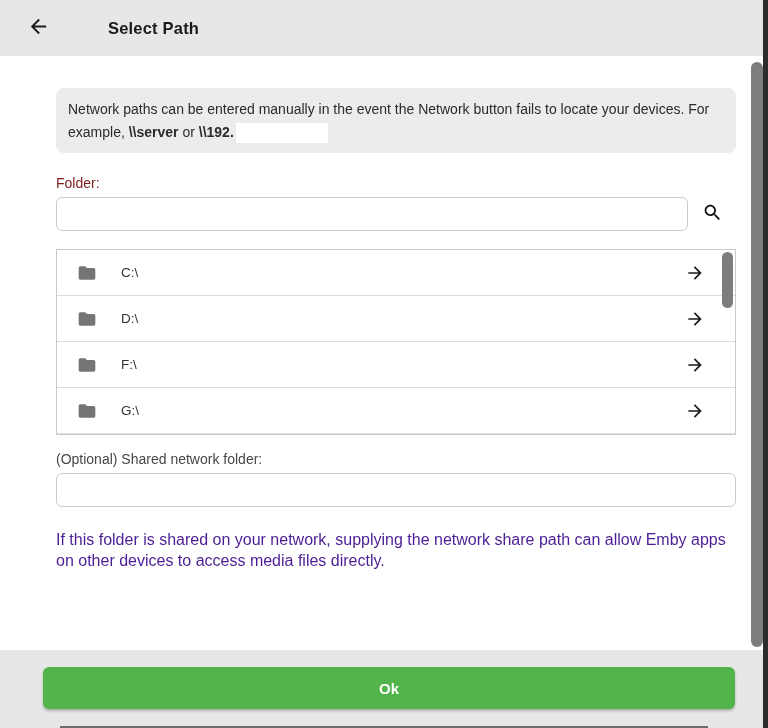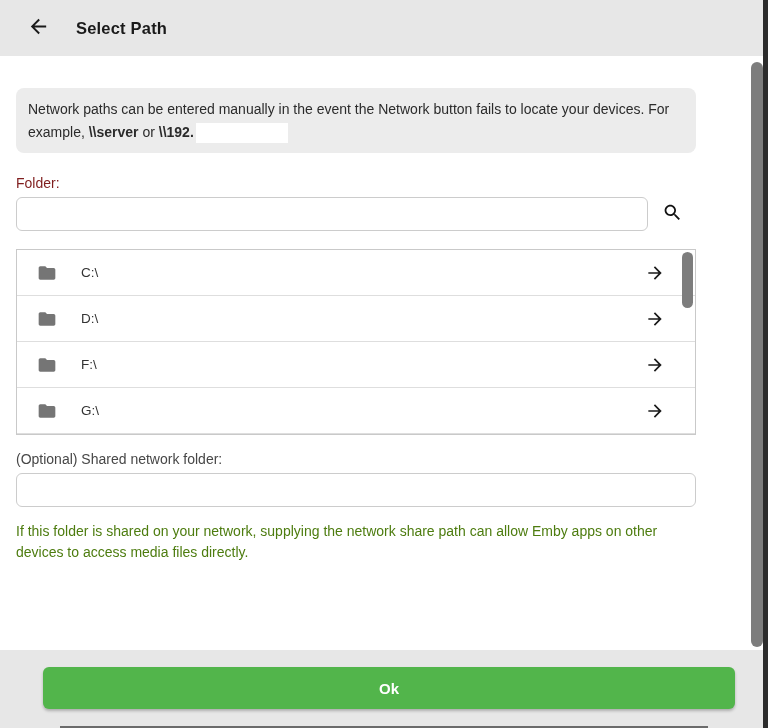--- a/index.html
+++ b/index.html
@@ -2,29 +2,29 @@
 <html><head>
 <meta charset="utf-8">
 <style>
   * { margin:0; padding:0; box-sizing:border-box; }
   html,body { width:768px; height:728px; overflow:hidden; background:#fff;
               font-family:"Liberation Sans","DejaVu Sans",sans-serif; }
   .window { position:relative; width:768px; height:728px; background:#fff; overflow:hidden; }
 
   
   .header { position:absolute; top:0; left:0; width:768px; height:56px;
-            background:#e7e7e7; display:flex; align-items:center; padding:0 0 0 20px; z-index:3; }
+            background:#e7e7e7; display:flex; align-items:center; padding:0 0 0 20px; z-index:3;gap:32px; }
   .back-btn { width:36px; height:36px; border:none; background:transparent; cursor:pointer;
               display:flex; align-items:center; justify-content:center; }
   .back-btn svg { width:23px; height:23px; fill:#1a1a1a; }
   .title { margin-left:20px; font-size:16.5px; font-weight:bold; color:#1a1a1a; letter-spacing:.2px; }
 
   
   .content { position:absolute; top:56px; left:0; width:752px; height:594px; background:#fff;
-             padding:32px 36px 0 16px; }
+             padding:32px 36px 0 56px; }
   .inner { width:680px; }
 
   .notice { background:#ececec; border-radius:8px; padding:10px 16px 9px 12px;
             font-size:14px; line-height:23px; color:#2b2b2b; }
   .notice b { font-weight:bold; }
   .redacted { display:inline-block; width:92px; height:20px; background:#ffffff;
               vertical-align:middle; margin-left:2px; }
 
   .field-label { margin-top:22px; font-size:14px; color:#7f1d1d; }
   .input-row { display:flex; align-items:center; margin-top:6px; }
@@ -40,21 +40,21 @@
   .folder-row { height:46px; display:flex; align-items:center; padding:0 30px 0 20px;
                 border-bottom:1px solid #dedede; cursor:pointer; background:#fff; }
   .folder-row:last-child { border-bottom:none; }
   .folder-row svg.folder { width:20px; height:20px; fill:#757575; flex:0 0 auto; }
   .drive-label { margin-left:24px; font-size:13.5px; color:#333; flex:1; }
   .folder-row svg.arrow { width:20px; height:20px; fill:#1a1a1a; flex:0 0 auto; }
   .list-thumb { position:absolute; top:2px; right:2px; width:11px; height:56px;
                 border-radius:6px; background:#7d7d7d; cursor:grab; }
 
   .opt-label { margin-top:16px; font-size:14px; color:#474747; }
-  .helper { margin-top:14px; font-size:14px; line-height:21px; color:#4d7c0f; }
+  .helper { margin-top:22px; font-size:16px; line-height:21px; color:#4c1d95; }
 
   
   .footer { position:absolute; left:0; bottom:0; width:768px; height:78px; background:#e7e7e7;
             display:flex; justify-content:center; z-index:3; }
   .ok-btn { margin-top:17px; width:692px; height:42px; border:none; border-radius:6px;
             background:#52b54b; color:#fff; font-size:15px; font-weight:bold;
             font-family:inherit; cursor:pointer; box-shadow:0 2px 3px rgba(0,0,0,.25);margin-left:10px; }
 
   
   .edge-right { position:absolute; top:0; right:0; width:5px; height:728px; background:#2c2c2c; z-index:5; }

